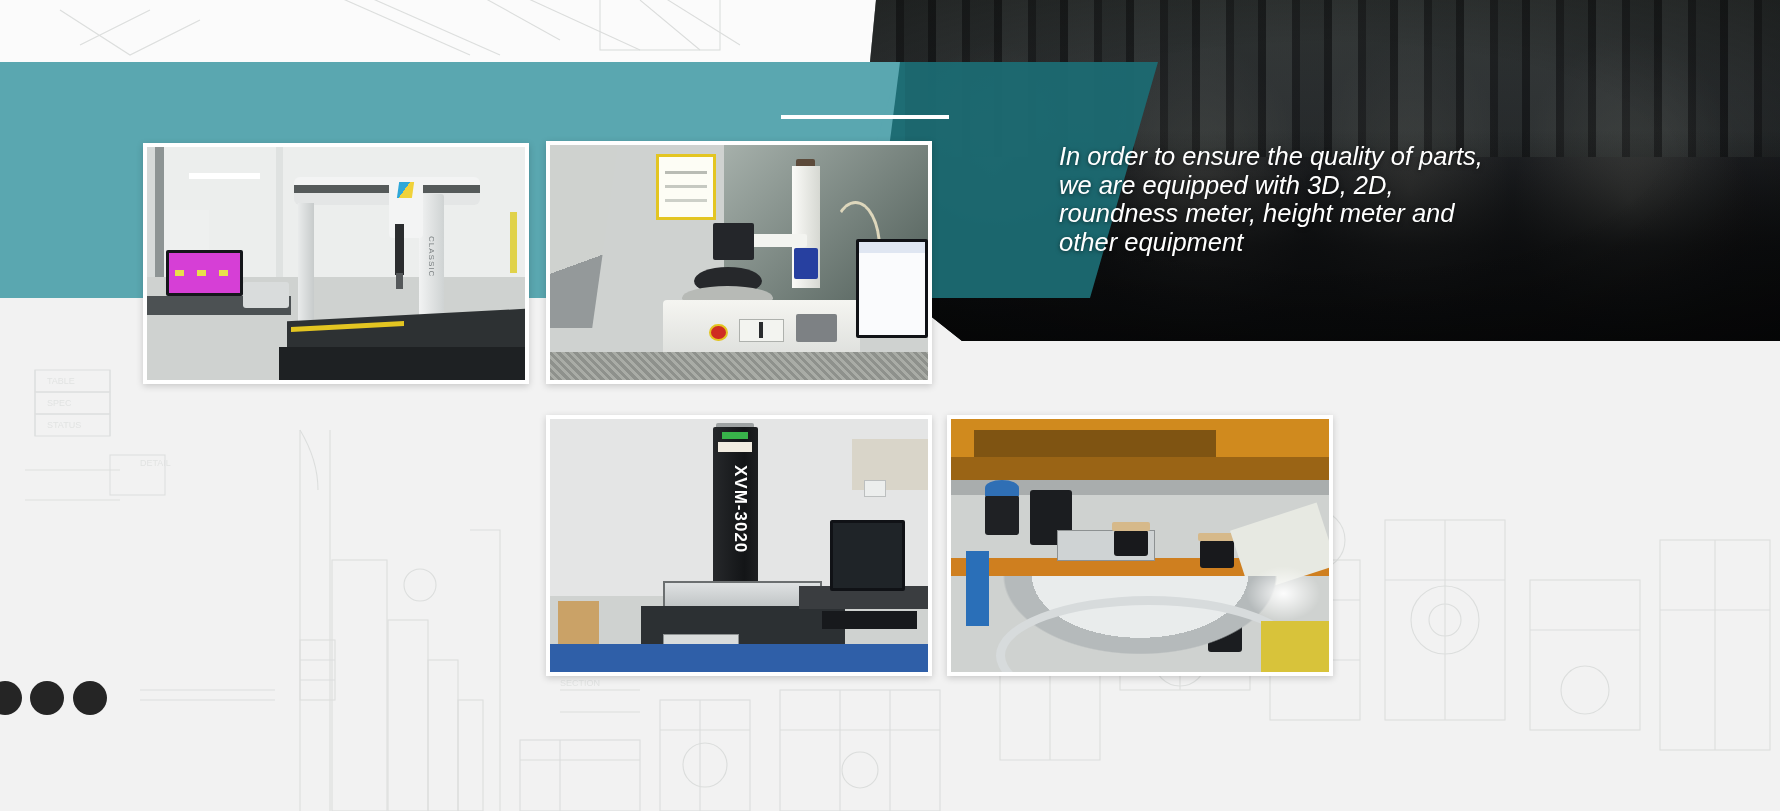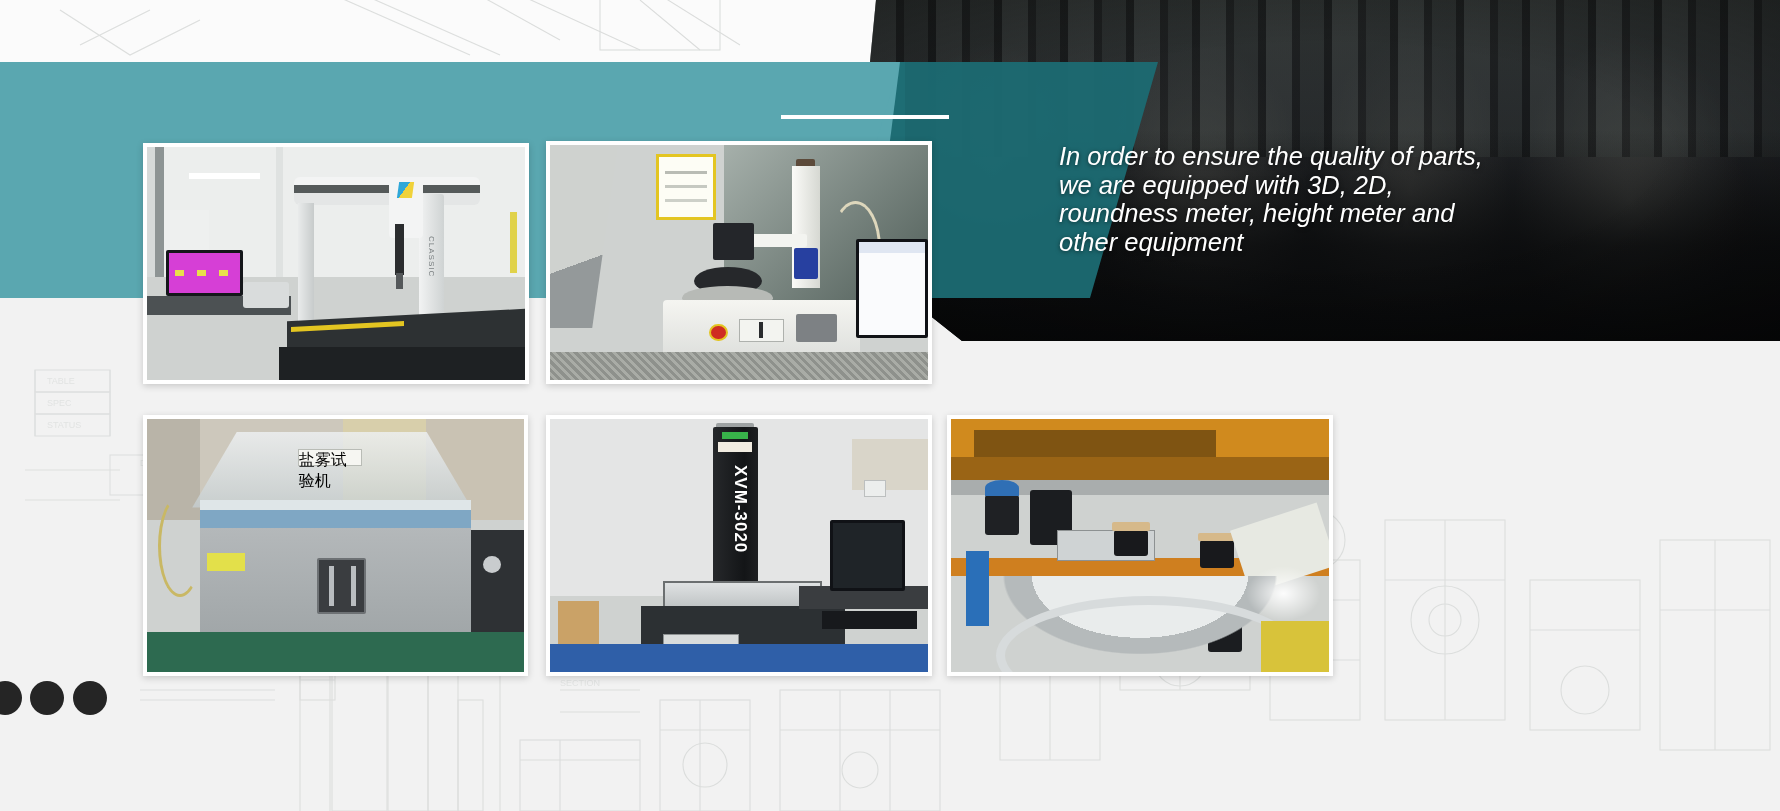--- a/index.html
+++ b/index.html
@@ -388,35 +388,20 @@
       <div class="brand"></div>
       <div class="brandtxt">RONDI OM41C</div>
       <div class="mon2">
           <i></i>
         </div>
       <div class="kb"></div>
       <div class="gran"></div>
     </div>
   </div>
 
-  <div class="card card3">
-    <div class="ph p3">
-      <div class="wall3"></div>
-      <div class="hose3"></div>
-      <div class="lid"></div>
-      <div class="lidtag">盐雾试验机</div>
-      <div class="tub"></div>
-      <div class="body"></div>
-      <div class="sticker"></div>
-      <div class="door"></div>
-      <div class="panel3"></div>
-      <div class="knob"></div>
-      <div class="floor"></div>
-    </div>
-  </div>
 
   <div class="card card4">
     <div class="ph p4">
       <div class="wall4"></div>
       <div class="cabinet"></div>
       <div class="outlet"></div>
       <div class="towertop"></div>
       <div class="tower"></div>
       <div class="greentag"></div>
       <div class="labeltag"></div>

